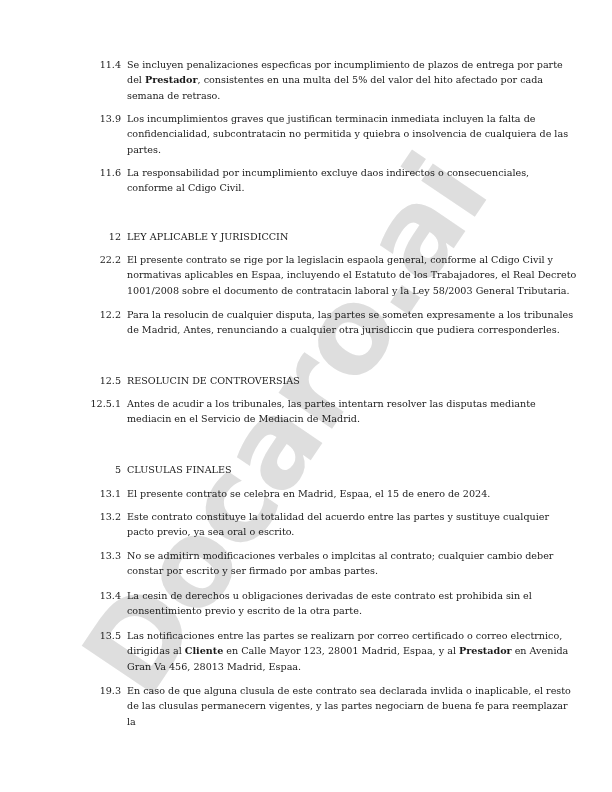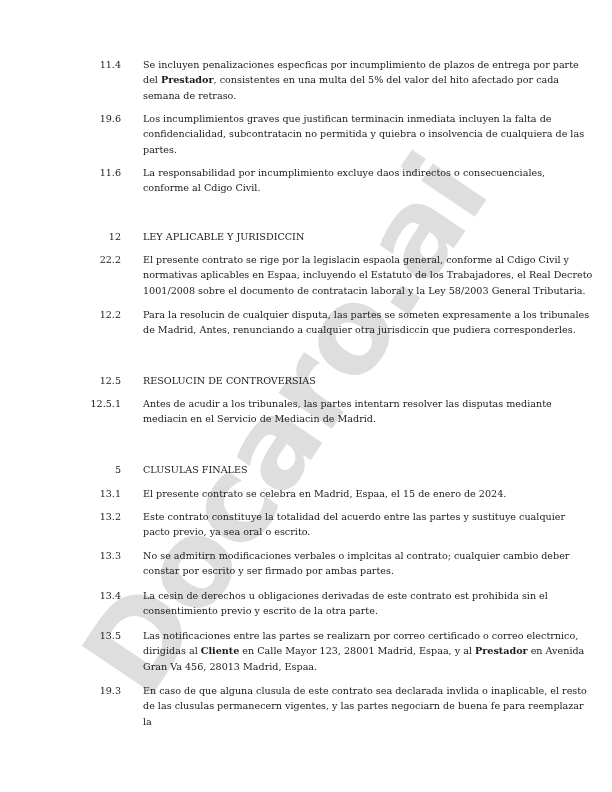--- a/index.html
+++ b/index.html
@@ -10,21 +10,21 @@
     }
     .page { position: absolute; left: 0; top: 0; width: 612px; height: 792px; }
     .clause {
       position: absolute; left: 0; width: 612px;
       font-size: 9.6px; line-height: 15.4px;
     }
     .clause .num {
       position: absolute; right: 522px; top: 0; text-align: right; white-space: nowrap;
     }
     .clause .txt {
-      position: absolute; left: 112px; width: 450px; top: 0;
+      position: absolute; left: 96px; width: 450px; top: 0;
     }
     .heading .num, .heading .txt { font-weight: normal; }
     b { font-weight: bold; }
     .watermark {
       position: absolute; left: 285px; top: 425px;
       transform: translate(-50%, -50%) rotate(-56deg);
       font-family: "DejaVu Sans", "Liberation Sans", sans-serif;
       font-weight: bold; font-size: 118px; color: #d9d9d9; opacity: 0.85;
       white-space: nowrap; letter-spacing: -2px; pointer-events: none;
     }
@@ -40,21 +40,21 @@
   </div>
 
   <div class="content">
 
     <div class="clause" style="top:57px">
       <span class="num">11.4</span>
       <span class="txt"><span>Se incluyen penalizaciones especficas por incumplimiento de plazos de entrega por parte del </span><b>Prestador</b><span>, consistentes en una multa del 5% del valor del hito afectado por cada semana de retraso.</span></span>
     </div>
 
     <div class="clause" style="top:111px">
-      <span class="num">19.6</span>
+      <span class="num">13.9</span>
       <span class="txt">Los incumplimientos graves que justifican terminacin inmediata incluyen la falta de confidencialidad, subcontratacin no permitida y quiebra o insolvencia de cualquiera de las partes.</span>
     </div>
 
     <div class="clause" style="top:165px">
       <span class="num">11.6</span>
       <span class="txt">La responsabilidad por incumplimiento excluye daos indirectos o consecuenciales, conforme al Cdigo Civil.</span>
     </div>
 
     <div class="clause heading" style="top:229px">
       <span class="num">12</span>

